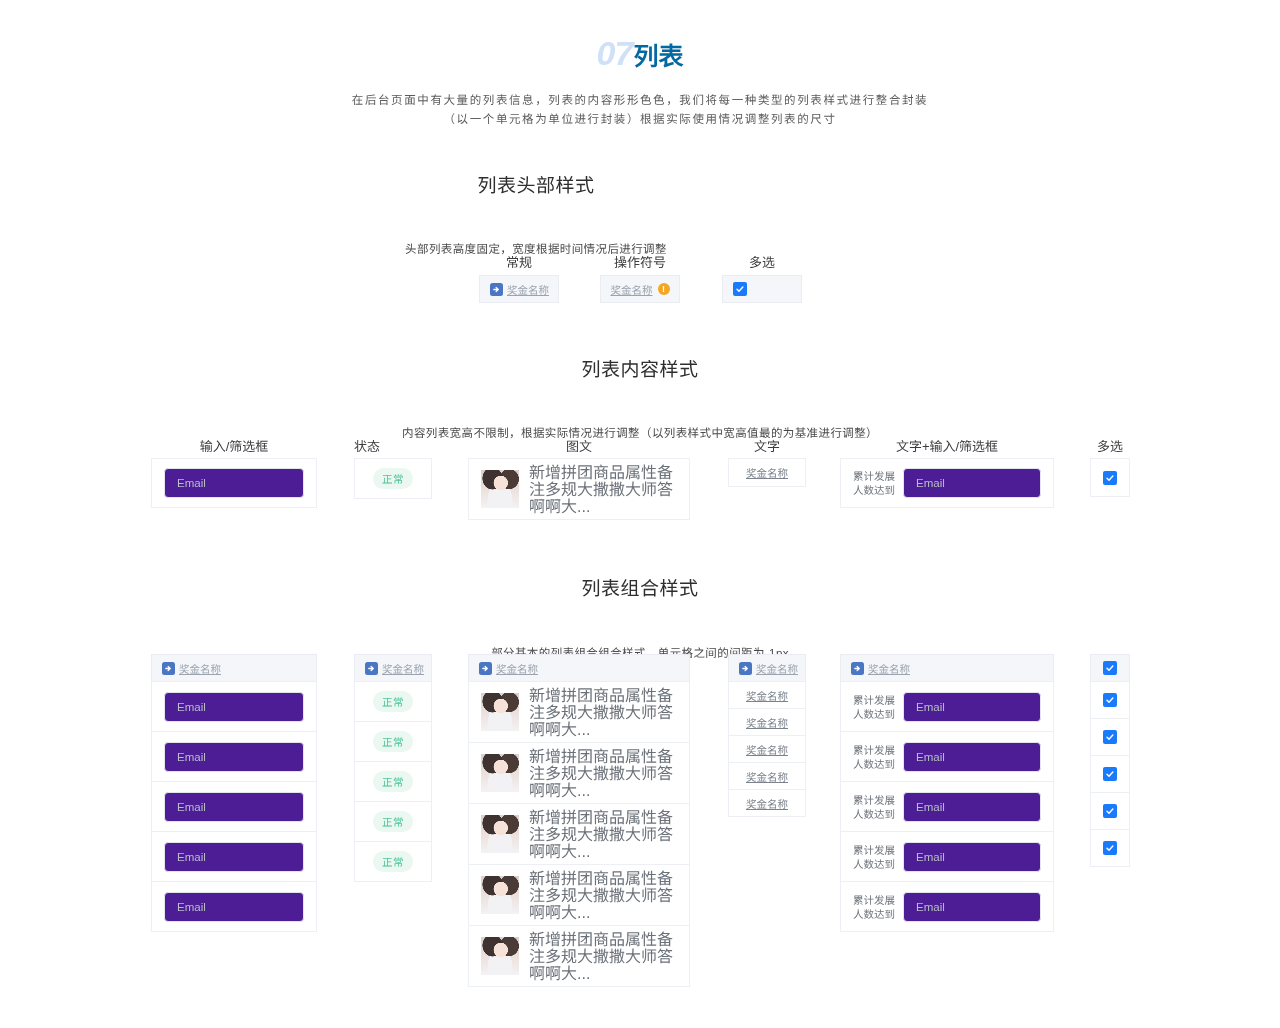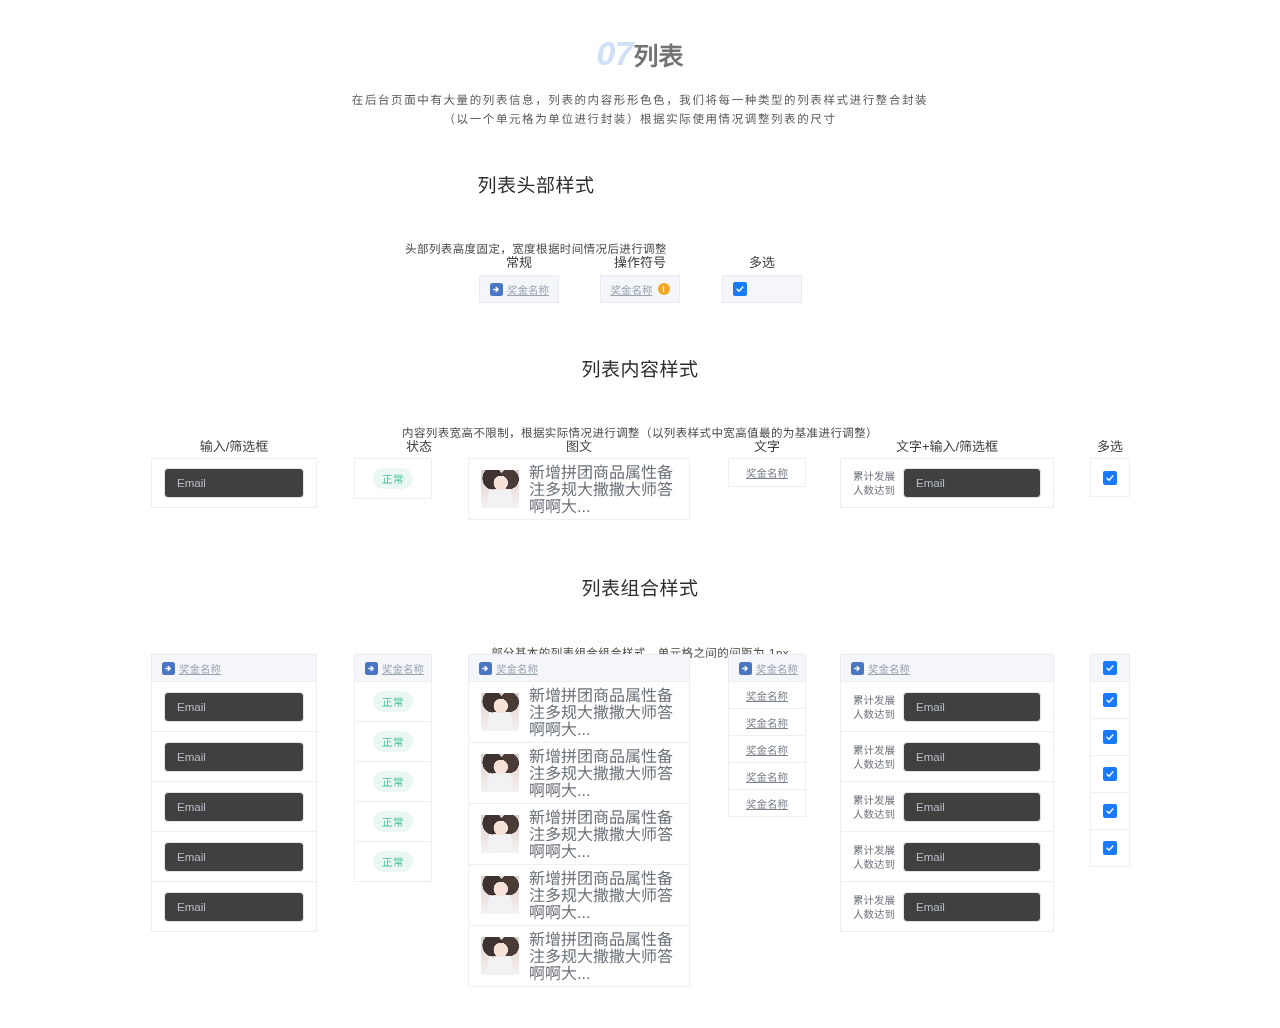--- a/index.html
+++ b/index.html
@@ -28,21 +28,21 @@
     letter-spacing: 0px;
   }
   .title-num {
     color: #cfe0f7;
     font-style: italic;
     font-weight: 800;
     font-size: 34px;
     letter-spacing: -1px;
     margin-right: 1px;
   }
-  .title-text { color: #737373; font-size: 25px; font-weight: 700; }
+  .title-text { color: #0369a1; font-size: 25px; font-weight: 700; }
   .subtitle {
     margin: 16px auto 0;
     width: 740px;
     font-size: 11.5px;
     line-height: 19px;
     color: #5b5b5b;
     letter-spacing: 1.6px;
     text-align: center;
   }
 
@@ -121,21 +121,21 @@
     align-items: center;
     justify-content: center;
     flex: 0 0 auto;
   }
   .chk svg { display: block; }
 
   
   .inp {
     border: 1px solid #e2e6ec;
     border-radius: 4px;
-    background: #404040;
+    background: #4c1d95;
     height: 30px;
     display: flex;
     align-items: center;
     padding: 0 12px;
     font-size: 11.5px;
     color: #b9bfc8;
     width: 100%;
   }
 
   
@@ -229,21 +229,21 @@
         </svg>
     </span>
   </div>
 
   <div class="abs" style="left:0; top:354px; width:1280px;">
     <div class="section-title">列表内容样式</div>
     <div class="section-note" style="margin-top:43px;">内容列表宽高不限制，根据实际情况进行调整（以列表样式中宽高值最的为基准进行调整）</div>
   </div>
 
   <div class="abs" style="left:151px; top:436px; width:166px; text-align:center; font-size:13px; color:#3c3c3c;">输入/筛选框</div>
-  <div class="abs" style="left:354px; top:436px; width:78px; text-align:right; font-size:13px; color:#3c3c3c;">状态</div>
+  <div class="abs" style="left:354px; top:436px; width:78px; text-align:left; font-size:13px; color:#3c3c3c;">状态</div>
   <div class="abs" style="left:468px; top:436px; width:222px; text-align:center; font-size:13px; color:#3c3c3c;">图文</div>
   <div class="abs" style="left:728px; top:436px; width:78px; text-align:center; font-size:13px; color:#3c3c3c;">文字</div>
   <div class="abs" style="left:840px; top:436px; width:214px; text-align:center; font-size:13px; color:#3c3c3c;">文字+输入/筛选框</div>
   <div class="abs" style="left:1090px; top:436px; width:40px; text-align:center; font-size:13px; color:#3c3c3c;">多选</div>
 
   <div class="abs cell-body" style="left:151px; top:458px; width:166px; height:50px; padding:0 12px;">
     <div class="inp">Email</div>
   </div>
 
   <div class="abs cell-body" style="left:354px; top:458px; width:78px; height:41px; justify-content:center;">

